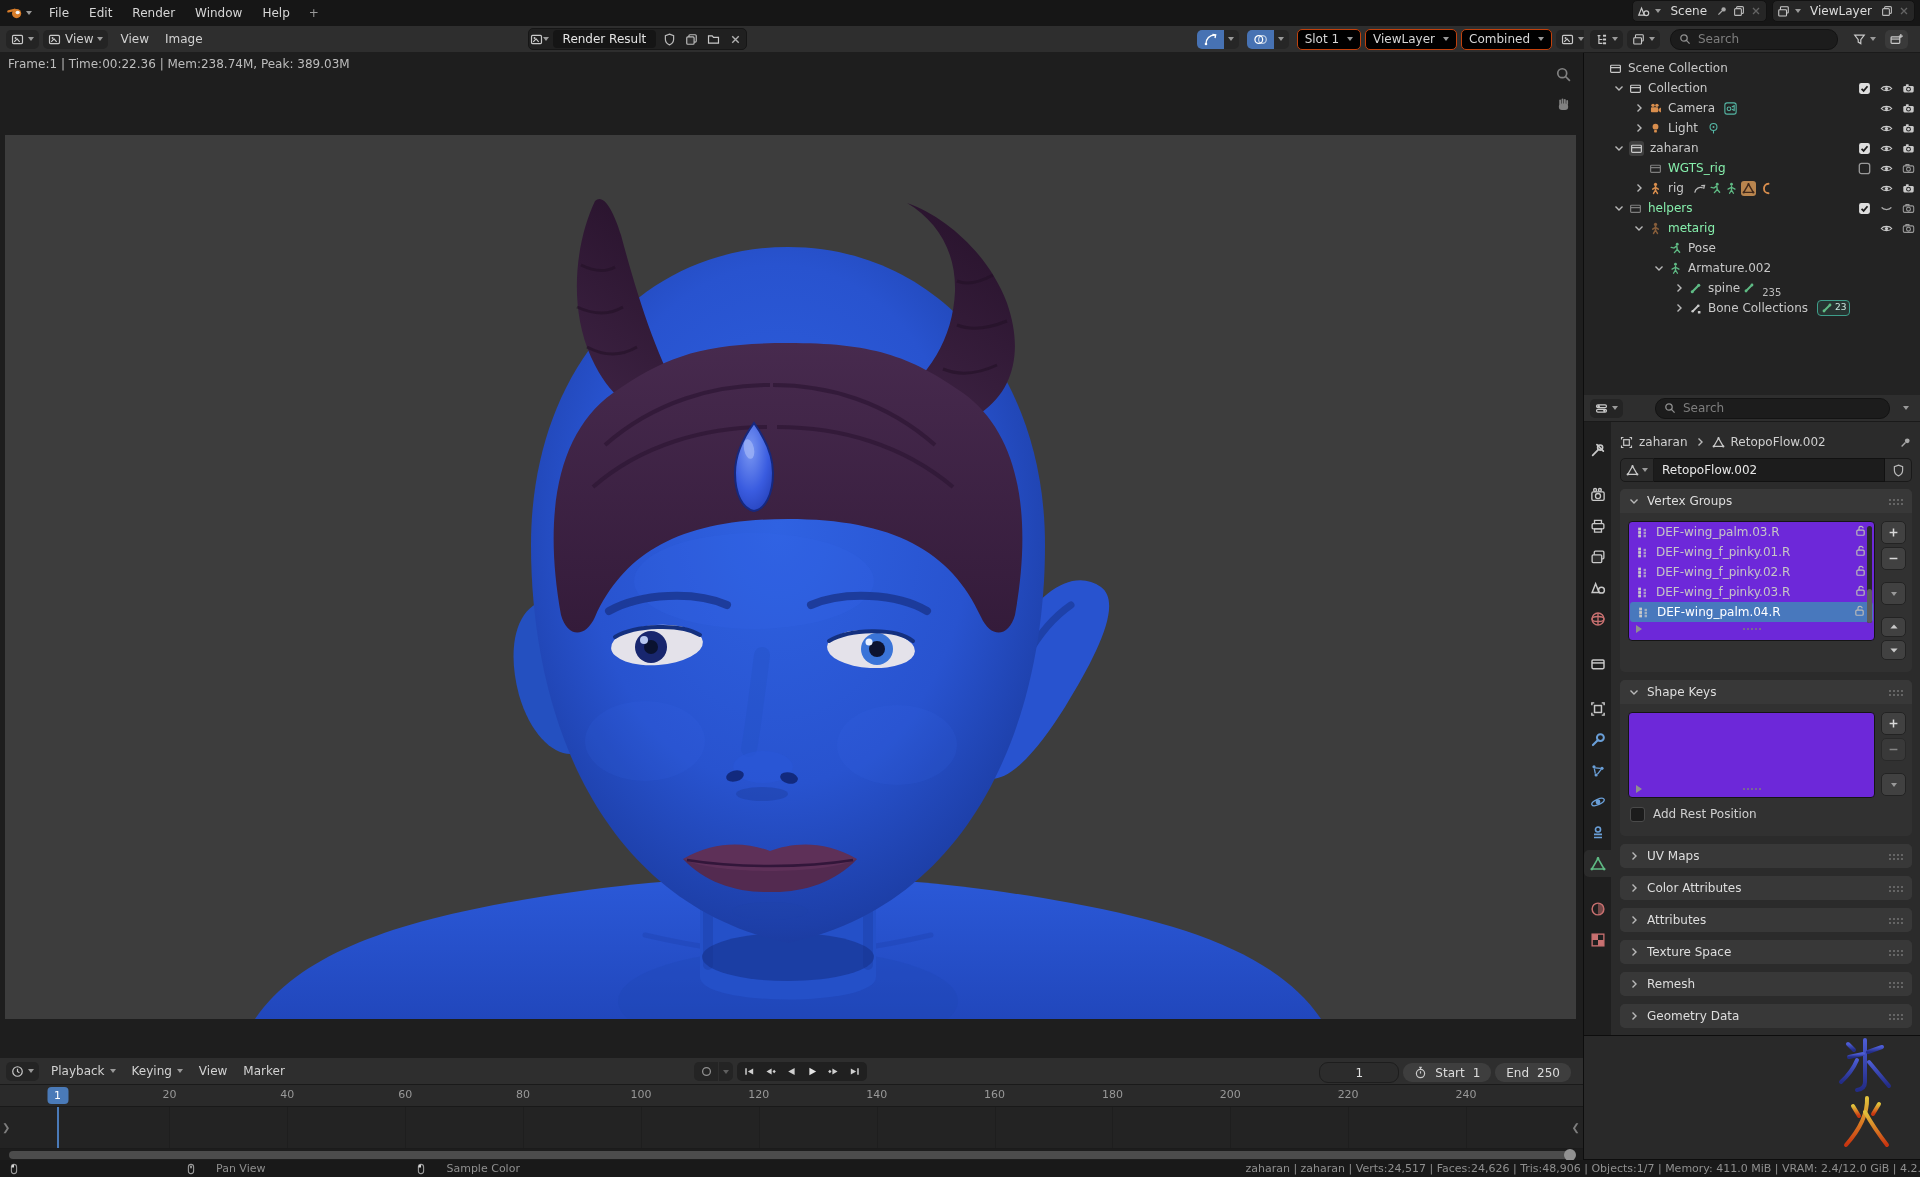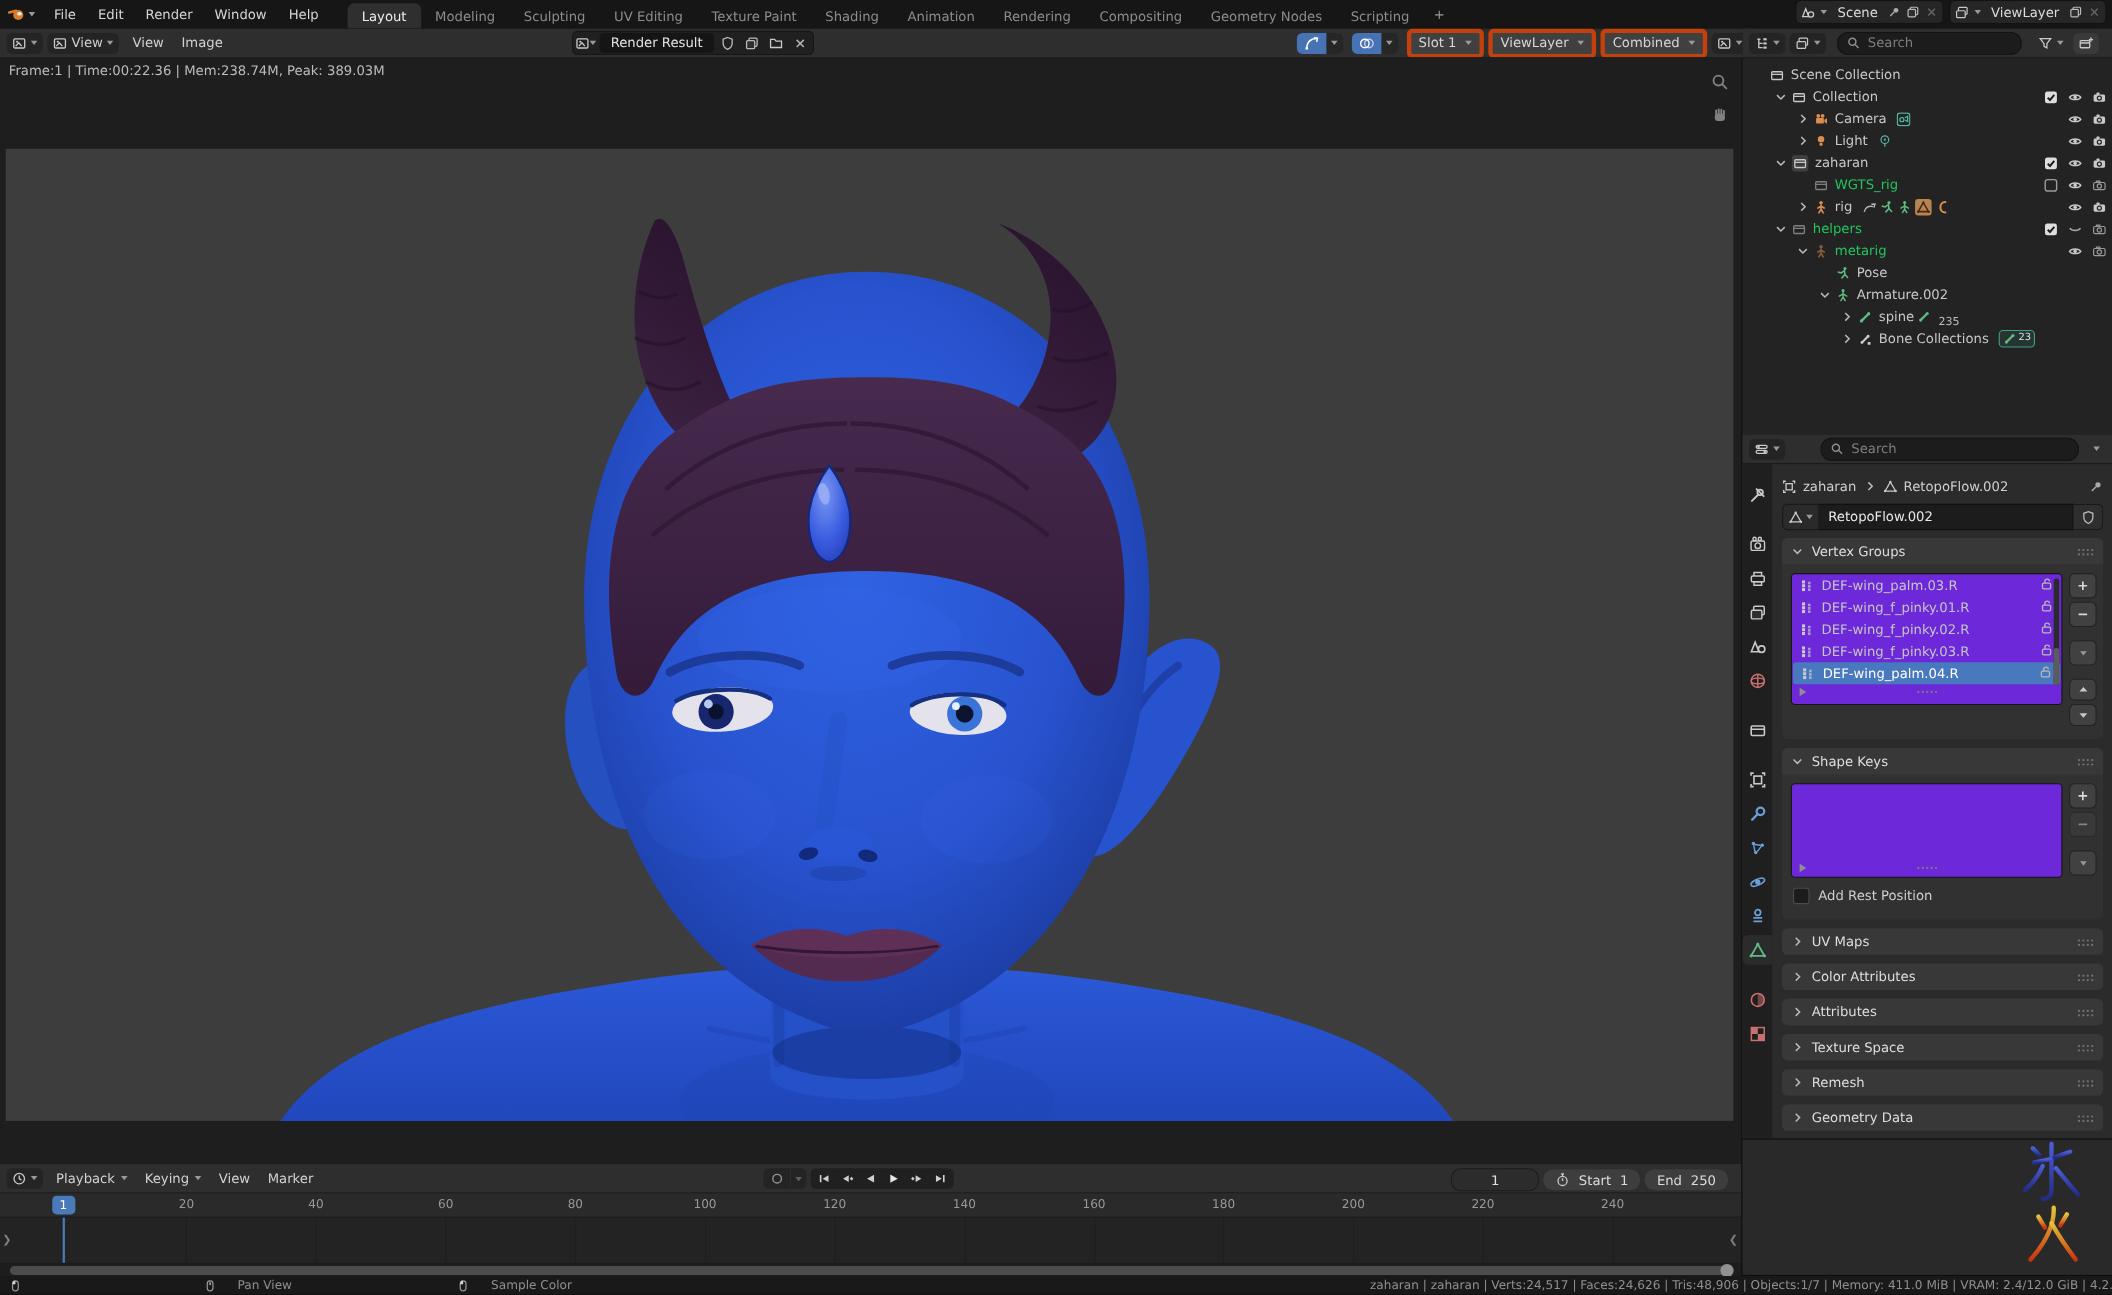--- a/index.html
+++ b/index.html
@@ -20,21 +20,21 @@
   .tab.active{background:#2f2f2f;color:#ececec}
   .tab-add{padding:0 9px;color:#9a9a9a;display:flex;align-items:center}
   .tb-right{margin-left:auto;display:flex;align-items:flex-start;gap:5px;padding-right:5px}
   .idblock{display:flex;align-items:center;background:#262626;border:1px solid #121212;border-radius:5px;height:20px;padding:0 4px;gap:5px}
   .idblock .nm{color:#dcdcdc;padding:0 4px;white-space:nowrap}
   .idblock .dim{opacity:.45}
   
   .ehead{height:26px;background:#2e2e2e;display:flex;align-items:center;gap:4px;padding:0 6px;border-bottom:1px solid #1a1a1a;position:relative}
   .hbtn{display:flex;align-items:center;gap:4px;background:#242424;border-radius:5px;height:19px;padding:0 5px}
   .hmenu{padding:0 8px;color:#d2d2d2;white-space:nowrap}
-  .drop{display:flex;align-items:center;background:#404040;border:4px solid #c2410c;border-radius:5px;height:19px;padding:0 7px;gap:8px;white-space:nowrap}
+  .drop{display:flex;align-items:center;background:#000000;border:1px solid #c2410c;border-radius:5px;height:19px;padding:0 7px;gap:8px;white-space:nowrap}
   .drop .lab{color:#d6d6d6}
   .bluepair{display:flex;align-items:center}
   .bluebtn{background:#4772b3;border-radius:5px 0 0 5px;width:27px;height:19px;display:flex;align-items:center;justify-content:center}
   .bluecar{background:#262626;border-radius:0 5px 5px 0;width:15px;height:19px;display:flex;align-items:center;justify-content:center;margin-right:4px}
   
   #img-header{left:0;top:26px;width:1583px}
   #img-canvas{left:0;top:52px;width:1583px;height:1006px;background:#1e1e1e}
   .render-info{position:absolute;top:5px;left:8px;color:#bdbdbd;white-space:pre}
   #render-svg{position:absolute;left:5px;top:83px}
   .nav-gz{position:absolute;right:11px;top:14px;display:flex;flex-direction:column;gap:13px;opacity:.8}
@@ -44,21 +44,21 @@
   
   #outliner{left:1584px;top:26px;width:336px;height:369px;background:#232323}
   .search{display:flex;align-items:center;gap:5px;background:#1c1c1c;border:1px solid #131313;border-radius:10px;height:19px;padding:0 8px;color:#8a8a8a;flex:1}
   .search input{background:transparent;border:0;outline:0;color:#cfcfcf;width:100%;font-family:"DejaVu Sans",sans-serif;font-size:12px}
   .search input::placeholder{color:#7e7e7e}
   #ol-tree{padding-top:5px}
   .orow{display:flex;align-items:center;height:20px;padding:0 5px 0 8px;gap:3px;white-space:nowrap}
   .oind{width:17px;flex:none}
   .oexp{width:14px;flex:none;display:flex;justify-content:center}
   .olab{margin-left:3px;color:#c8c8c8}
-  .orow.dim .olab{color:#22c55e}
+  .orow.dim .olab{color:#86efac}
   .orow.dim .mainic{opacity:.55}
   .iconbox{background:#3e3e3e;border-radius:3px;padding:1px;display:inline-flex}
   .badge-mesh{background:#b9854e;border-radius:3px;padding:1px;display:inline-flex}
   .obadges{display:flex;align-items:center;gap:3px;margin-left:6px}
   .ocount{font-size:10px;color:#bdbdbd;margin-left:4px;position:relative;top:4px}
   .obadge{display:flex;align-items:flex-start;gap:2px;border:1px solid #3e9e8a;background:rgba(62,158,138,.14);border-radius:4px;padding:1px 3px;font-size:9px;color:#cde9e2;margin-left:6px}
   .octrls{margin-left:auto;display:flex;gap:9px;align-items:center}
   
   #properties{left:1584px;top:395px;width:336px;height:640px;background:#2b2b2b}
   #ptabs{position:absolute;left:0;top:27px;bottom:0;width:27px;background:#1f1f1f;display:flex;flex-direction:column;align-items:center;padding-top:14px}
@@ -140,33 +140,20 @@
         </span>
       <span class="carat"></span>
     </div>
     <nav id="tb-menus" style="display:flex">
         <div class="menu">File</div>
         <div class="menu">Edit</div>
         <div class="menu">Render</div>
         <div class="menu">Window</div>
         <div class="menu">Help</div>
       </nav>
-    <div class="tabs" id="tb-tabs">
-        <div class="tab active">Layout</div>
-        <div class="tab">Modeling</div>
-        <div class="tab">Sculpting</div>
-        <div class="tab">UV Editing</div>
-        <div class="tab">Texture Paint</div>
-        <div class="tab">Shading</div>
-        <div class="tab">Animation</div>
-        <div class="tab">Rendering</div>
-        <div class="tab">Compositing</div>
-        <div class="tab">Geometry Nodes</div>
-        <div class="tab">Scripting</div>
-      </div>
     <div class="tab-add">+</div>
     <div class="tb-right">
       <div class="idblock">
         <span class="icn icn-13">
             <svg viewBox="0 0 12 12">
               <g fill="none" stroke="#c9c9c9" stroke-width="1.1">
                 <path d="M1.6 9.4 4.2 2.8 6.8 9.4 Z"></path>
                 <circle cx="8.6" cy="7.6" r="2.2"></circle>
               </g>
             </svg>

